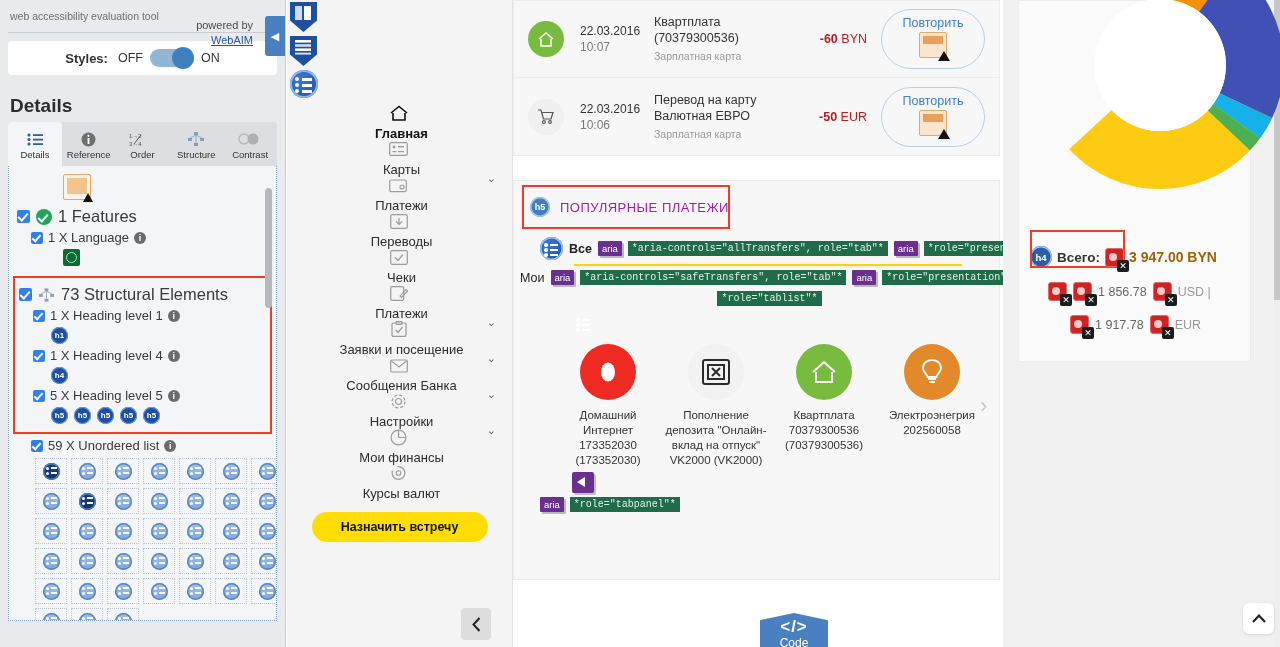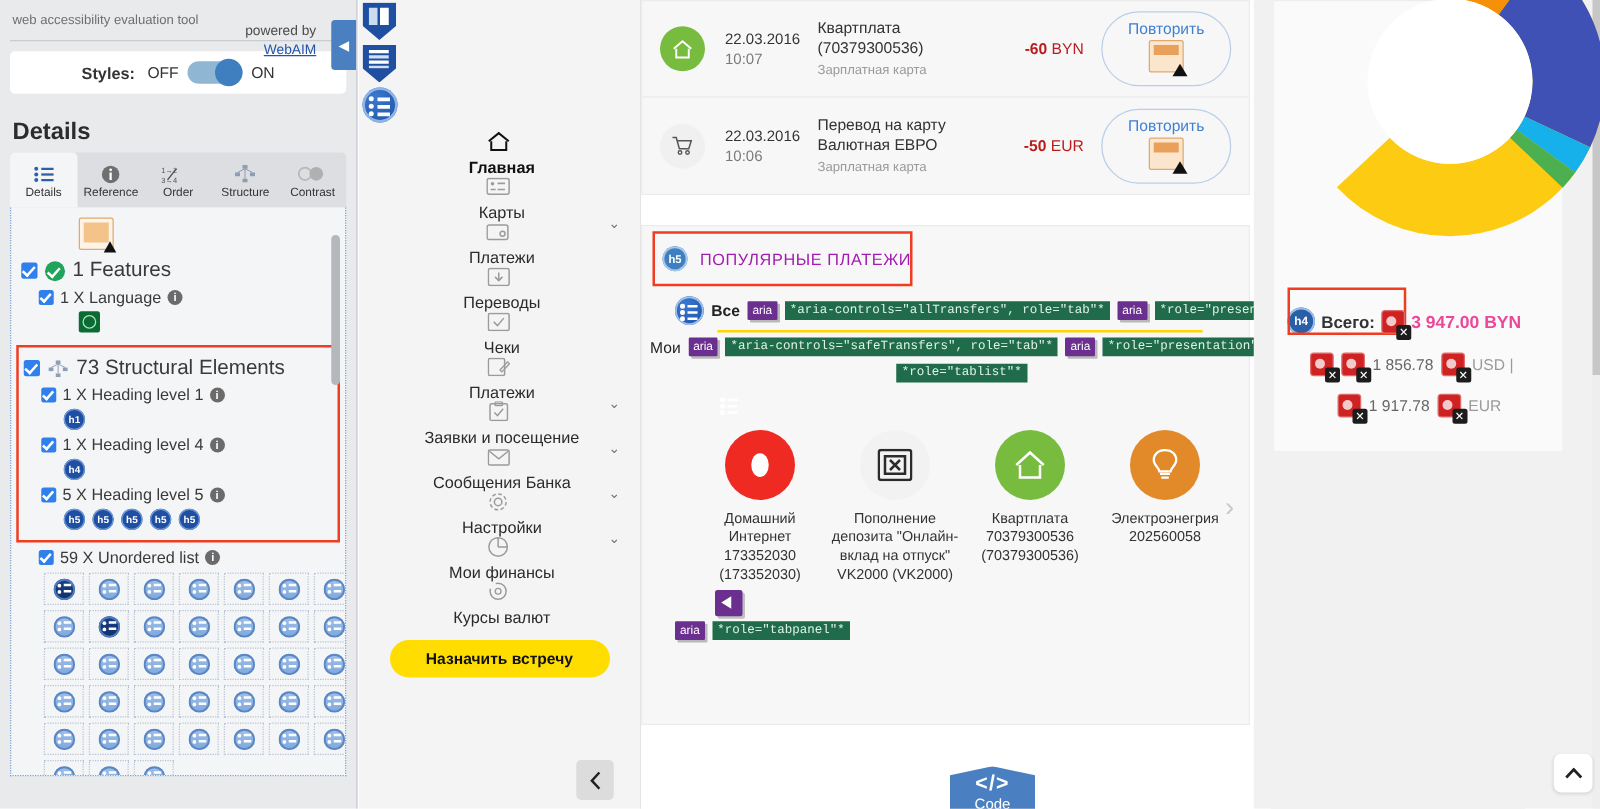--- a/index.html
+++ b/index.html
@@ -292,21 +292,21 @@
   .tot-label { font-weight:700; color:#333; font-size:13.5px; }
   .contrast-ic {
     width:19px;height:19px;background:#cf2222;border:1.5px solid #e06a6a;border-radius:3px;position:relative;
     flex:0 0 19px;
   }
   .contrast-ic::before{content:"";position:absolute;left:3px;top:4px;width:8px;height:8px;border-radius:50%;background:#f3c9c9;}
   .contrast-ic .x {
     position:absolute;right:-6px;bottom:-6px;width:12px;height:12px;background:#1c1c1c;color:#fff;
     font-size:9px;line-height:12px;text-align:center;border-radius:2px;
   }
-  .green-amt { color:#ec4899; font-weight:700; font-size:14px; }
+  .green-amt { color:#a16207; font-weight:700; font-size:14px; }
   .grey-amt { color:#666; font-size:12.5px; }
   .grey-cur { color:#9a9a9a; font-size:12.5px; }
   .tot-line2 { display:flex; align-items:center; gap:6px; margin: 14px 0 0 18px; }
   .tot-line3 { display:flex; align-items:center; gap:6px; margin: 14px 0 0 40px; }
 
   .to-top {
     position:absolute; left:1243px; top:603px; width:31px; height:31px; background:#fff;
     border-radius:6px; display:flex;align-items:center;justify-content:center;
     box-shadow:0 1px 3px rgba(0,0,0,.13); font-size:15px; color:#222;
   }

